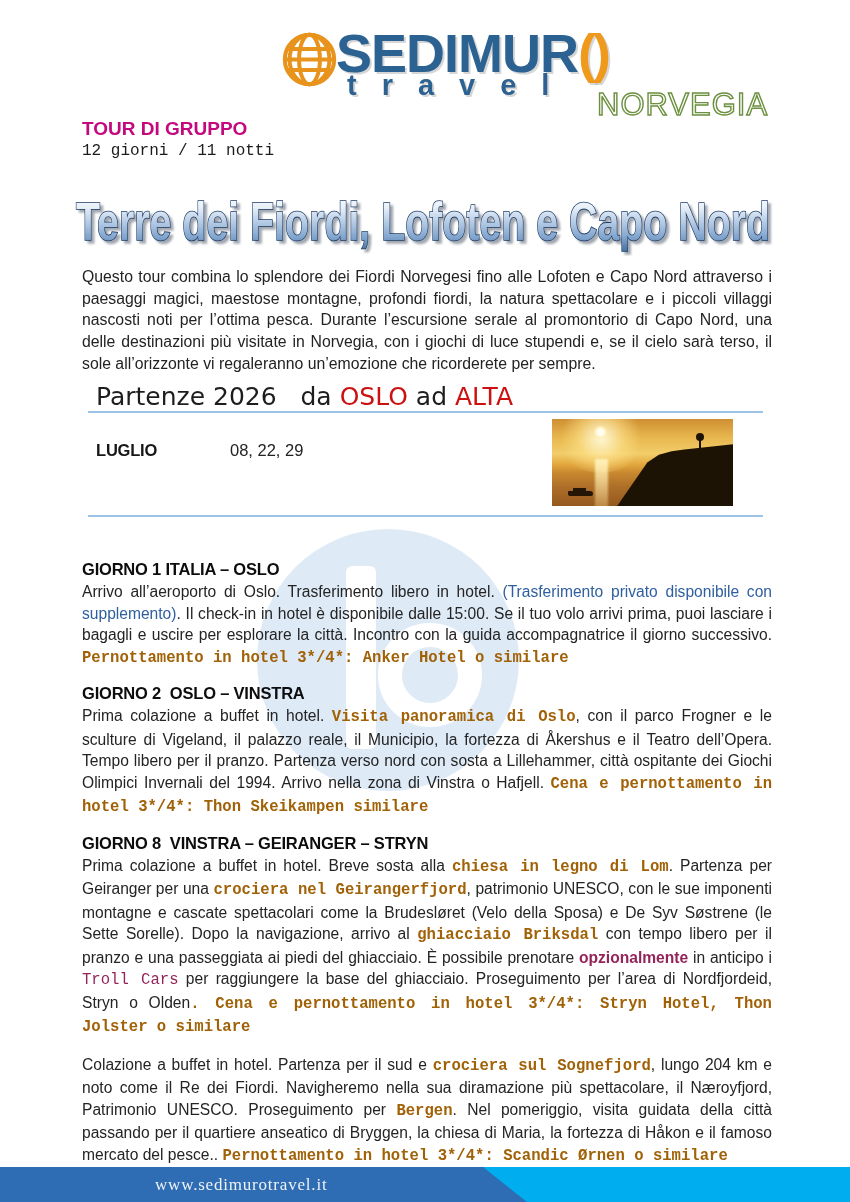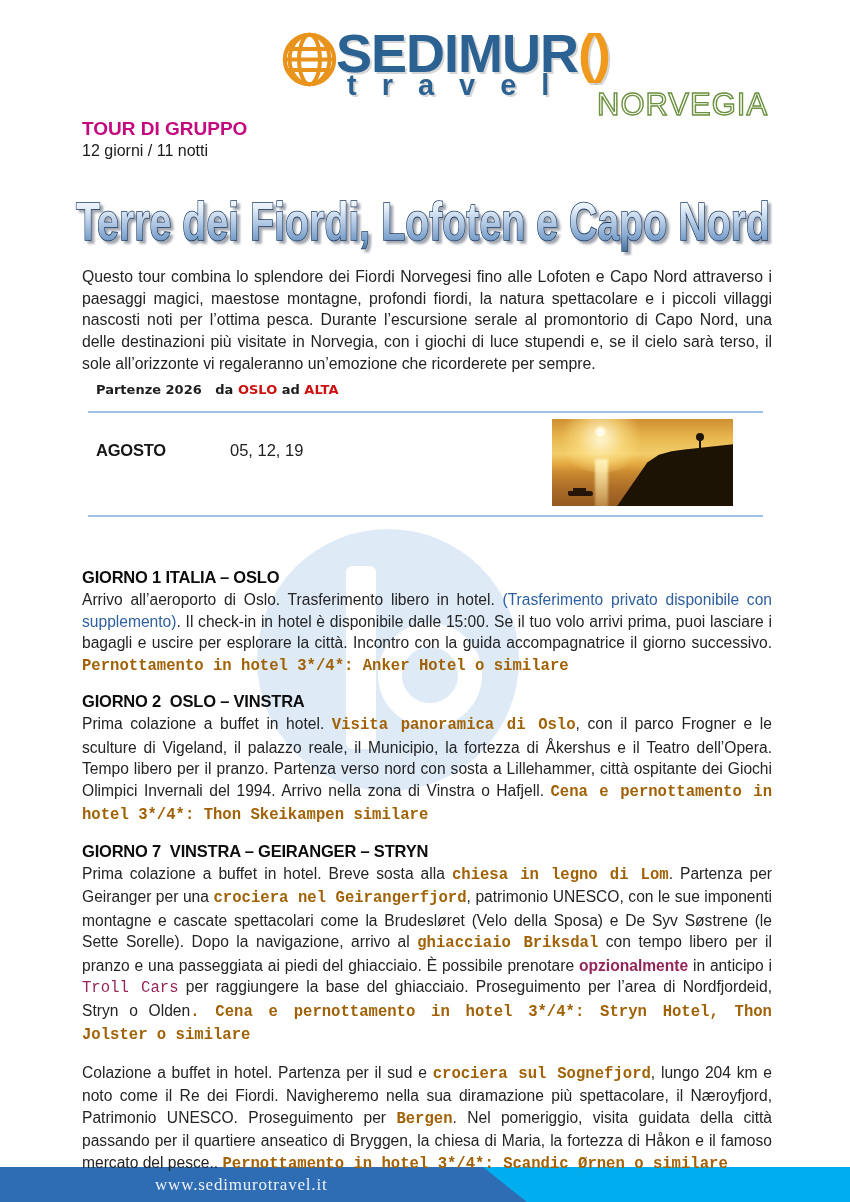--- a/index.html
+++ b/index.html
@@ -12,34 +12,34 @@
   .brand{left:336px;top:26px;font-size:54px;font-weight:bold;letter-spacing:-1px;
          color:#2c6292;line-height:1;text-shadow:2px 2px 0 rgba(120,120,120,.30);white-space:nowrap;}
   .brand .paren{color:#ef9a1c;letter-spacing:-3px;}
   .brand-sub{left:347px;top:71px;font-size:29px;font-weight:bold;letter-spacing:25px;
              color:#2c6292;line-height:1;text-shadow:2px 2px 0 rgba(120,120,120,.30);white-space:nowrap;}
   .region{left:597px;top:87px;font-size:31px;letter-spacing:1px;color:#fdfefb;
           -webkit-text-stroke:1.4px #6c9040;white-space:nowrap;}
 
   
   .tour-type{left:82px;top:118px;font-size:19px;font-weight:bold;color:#c4087e;white-space:nowrap;text-align:right;}
-  .duration{left:82px;top:142px;font-size:16px;color:#1c1c1c;white-space:nowrap;}
+  .duration{left:82px;top:142px;font-size:16px;color:#1c1c1c;white-space:nowrap;font-family:Liberation Mono, monospace;}
 
   
   .title-wrap{left:74px;top:192px;width:706px;height:64px;}
   .title-wrap svg{display:block;}
   .title-text{font-family:"Liberation Sans",sans-serif;font-weight:bold;
               filter:drop-shadow(3px 3px 1px rgba(100,108,124,.6));}
 
   
   .intro{left:82px;top:266px;width:690px;font-size:15.8px;line-height:21.7px;
          text-align:justify;color:#232323;}
 
   
-  .dep-heading{left:96px;top:382px;font-size:13px;font-weight:bold;color:#1d1d1d;
+  .dep-heading{left:96px;top:382px;font-size:25px;font-weight:normal;color:#1d1d1d;
                font-family:"DejaVu Sans","Liberation Sans",sans-serif;white-space:pre-wrap;}
   .hr-blue{height:0;border-top:2px solid #9cc2e5;}
   .hr1{left:88px;top:411px;width:675px;}
   .hr2{left:88px;top:515px;width:675px;}
   .dep-table{left:96px;top:438px;width:300px;}
   .dep-row{display:flex;height:25.5px;align-items:center;}
   .dep-month{width:134px;font-weight:bold;font-size:16.5px;letter-spacing:-.2px;color:#161616;}
   .dep-dates{font-size:16.5px;color:#222;}
 
   
@@ -63,21 +63,21 @@
   .photo .ship::before{content:"";position:absolute;left:5px;top:-3px;width:13px;height:3px;background:#241507;}
 
   
   .watermark{left:257px;top:529px;width:262px;height:262px;border-radius:50%;
              background:rgba(168,200,232,.38);z-index:0;}
   .wm-bar{position:absolute;left:34%;top:14%;width:30px;height:70%;background:#fff;border-radius:6px;}
   .wm-ring{position:absolute;right:14%;top:36%;width:56px;height:56px;border:24px solid #fff;border-radius:50%;}
 
   
   .days{left:82px;top:560px;width:690px;z-index:1;}
-  .day{margin:8px 0 15px 0;}
+  .day{margin:0 0 15px 0;}
   .day h3{margin:0 0 2px 0;font-size:16.5px;font-weight:bold;color:#0d0d0d;
           letter-spacing:-.2px;white-space:pre-wrap;}
   .day p{margin:0;font-size:15.6px;line-height:21.5px;text-align:justify;color:#242424;}
 
   .seg-b{font-weight:bold;color:#a16207;font-family:Liberation Mono, monospace;}
   .seg-blue{color:#2e5f9e;}
   .seg-m{color:#93245a;font-family:Liberation Mono, monospace;}
   .seg-mb{color:#93245a;font-weight:bold;}
   .seg-red{color:#cc1111;}
 
@@ -125,22 +125,22 @@
   </svg>
 </div>
 
 <div class="abs intro">Questo tour combina lo splendore dei Fiordi Norvegesi fino alle Lofoten e Capo Nord attraverso i paesaggi magici, maestose montagne, profondi fiordi, la natura spettacolare e i piccoli villaggi nascosti noti per l’ottima pesca. Durante l’escursione serale al promontorio di Capo Nord, una delle destinazioni più visitate in Norvegia, con i giochi di luce stupendi e, se il cielo sarà terso, il sole all’orizzonte vi regaleranno un’emozione che ricorderete per sempre.</div>
 
 <div class="abs dep-heading"><span>Partenze 2026   da </span><span class="seg-red">OSLO</span><span> ad </span><span class="seg-red">ALTA</span></div>
 <div class="abs hr-blue hr1"></div>
 
 <div class="abs dep-table">
   <div class="dep-row">
-    <span class="dep-month">AGOSTO</span>
-    <span class="dep-dates">05, 12, 19</span>
+    <span class="dep-month">LUGLIO</span>
+    <span class="dep-dates">08, 22, 29</span>
   </div>
 </div>
 
 <div class="abs photo">
   <div class="sky"></div>
   <div class="glow"></div>
   <div class="sun"></div>
   <div class="reflection"></div>
   <div class="cliff"></div>
   <div class="monument"></div>
@@ -157,21 +157,21 @@
 <div class="abs days">
   <div class="day">
     <h3>GIORNO 1 ITALIA – OSLO</h3>
     <p><span>Arrivo all’aeroporto di Oslo. Trasferimento libero in hotel. </span><span class="seg-blue">(Trasferimento privato disponibile con supplemento)</span><span>. Il check-in in hotel è disponibile dalle 15:00. Se il tuo volo arrivi prima, puoi lasciare i bagagli e uscire per esplorare la città. Incontro con la guida accompagnatrice il giorno successivo. </span><span class="seg-b">Pernottamento in hotel 3*/4*: Anker Hotel o similare</span></p>
   </div>
   <div class="day">
     <h3>GIORNO 2  OSLO – VINSTRA</h3>
     <p><span>Prima colazione a buffet in hotel. </span><span class="seg-b">Visita panoramica di Oslo</span><span>, con il parco Frogner e le sculture di Vigeland, il palazzo reale, il Municipio, la fortezza di Åkershus e il Teatro dell’Opera. Tempo libero per il pranzo. Partenza verso nord con sosta a Lillehammer, città ospitante dei Giochi Olimpici Invernali del 1994. Arrivo nella zona di Vinstra o Hafjell. </span><span class="seg-b">Cena e pernottamento in hotel 3*/4*: Thon Skeikampen similare</span></p>
   </div>
   <div class="day">
-    <h3>GIORNO 7  VINSTRA – GEIRANGER – STRYN</h3>
+    <h3>GIORNO 8  VINSTRA – GEIRANGER – STRYN</h3>
     <p><span>Prima colazione a buffet in hotel. Breve sosta alla </span><span class="seg-b">chiesa in legno di Lom</span><span>. Partenza per Geiranger per una </span><span class="seg-b">crociera nel Geirangerfjord</span><span>, patrimonio UNESCO, con le sue imponenti montagne e cascate spettacolari come la Brudesløret (Velo della Sposa) e De Syv Søstrene (le Sette Sorelle). Dopo la navigazione, arrivo al </span><span class="seg-b">ghiacciaio Briksdal</span><span> con tempo libero per il pranzo e una passeggiata ai piedi del ghiacciaio. È possibile prenotare </span><span class="seg-mb">opzionalmente</span><span> in anticipo i </span><span class="seg-m">Troll Cars</span><span> per raggiungere la base del ghiacciaio. Proseguimento per l’area di Nordfjordeid, Stryn o Olden</span><span class="seg-b">. Cena e pernottamento in hotel 3*/4*: Stryn Hotel, Thon Jolster o similare</span></p>
   </div>
   <div class="day">
     <p><span>Colazione a buffet in hotel. Partenza per il sud e </span><span class="seg-b">crociera sul Sognefjord</span><span>, lungo 204 km e noto come il Re dei Fiordi. Navigheremo nella sua diramazione più spettacolare, il Næroyfjord, Patrimonio UNESCO. Proseguimento per </span><span class="seg-b">Bergen</span><span>. Nel pomeriggio, visita guidata della città passando per il quartiere anseatico di Bryggen, la chiesa di Maria, la fortezza di Håkon e il famoso mercato del pesce.. </span><span class="seg-b">Pernottamento in hotel 3*/4*: Scandic Ørnen o similare</span></p>
   </div>
 </div>
 
 <div class="abs footer">
   <div class="dark"></div>
   <div class="url">www.sedimurotravel.it</div>

